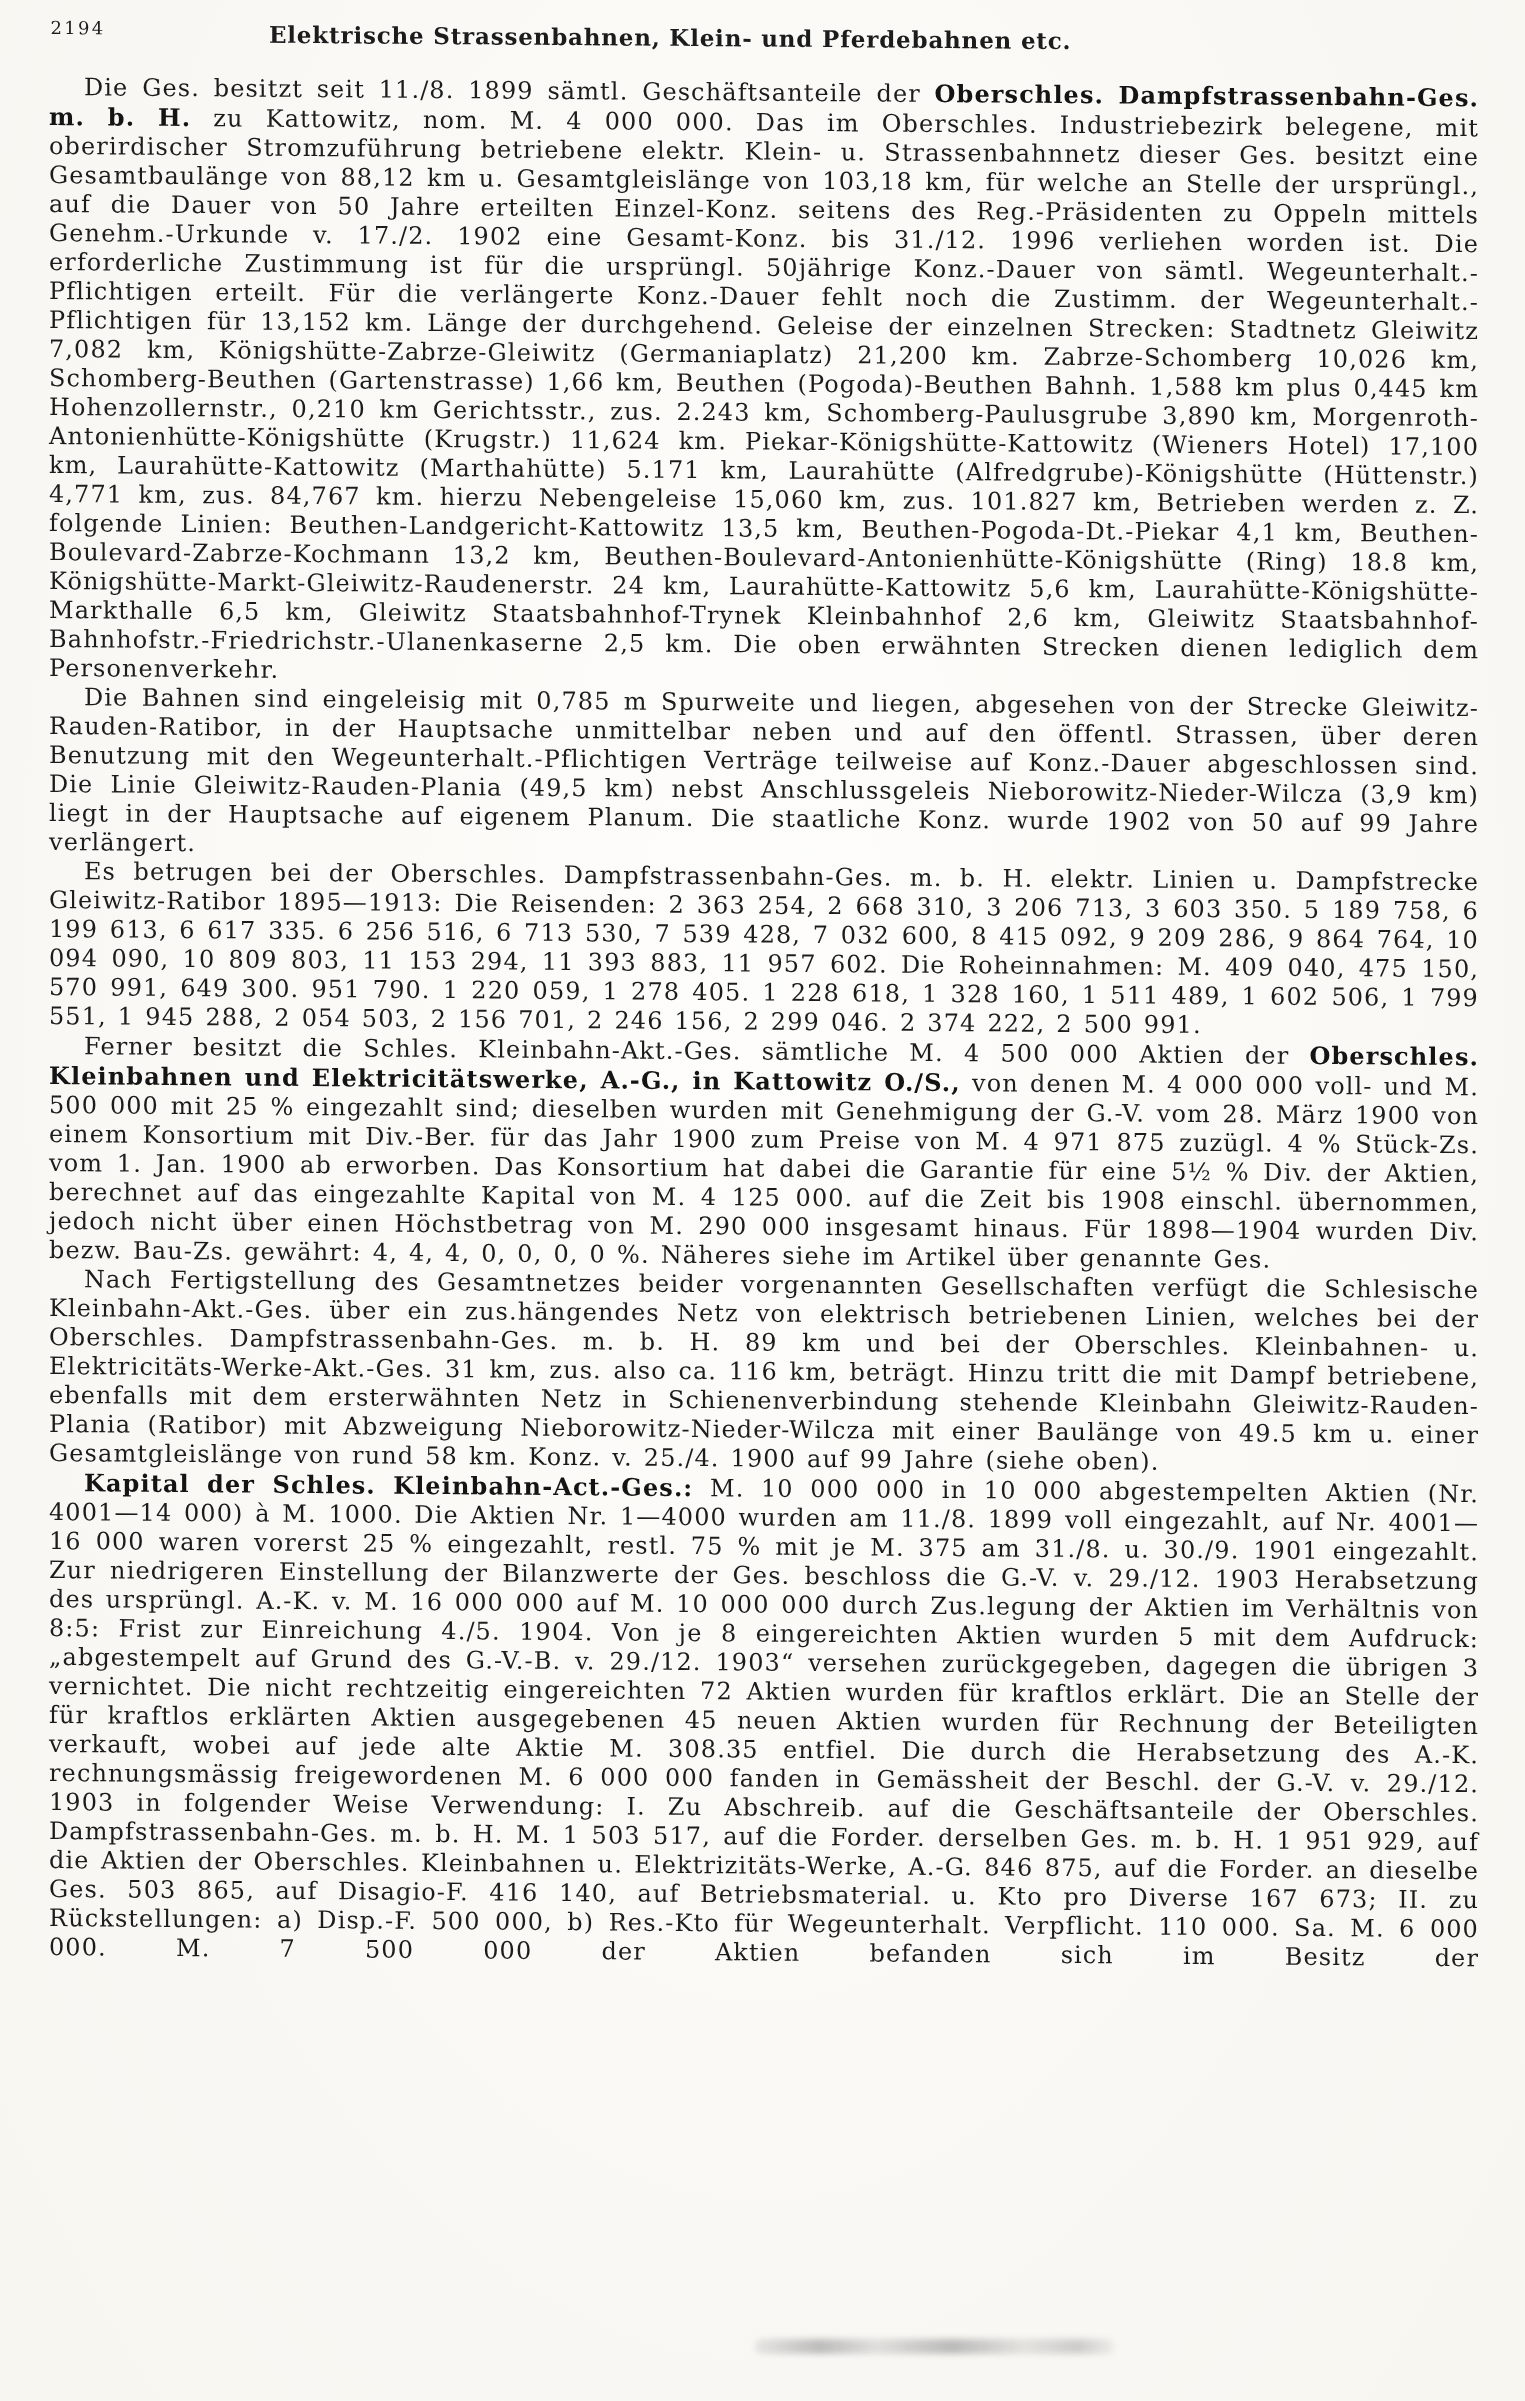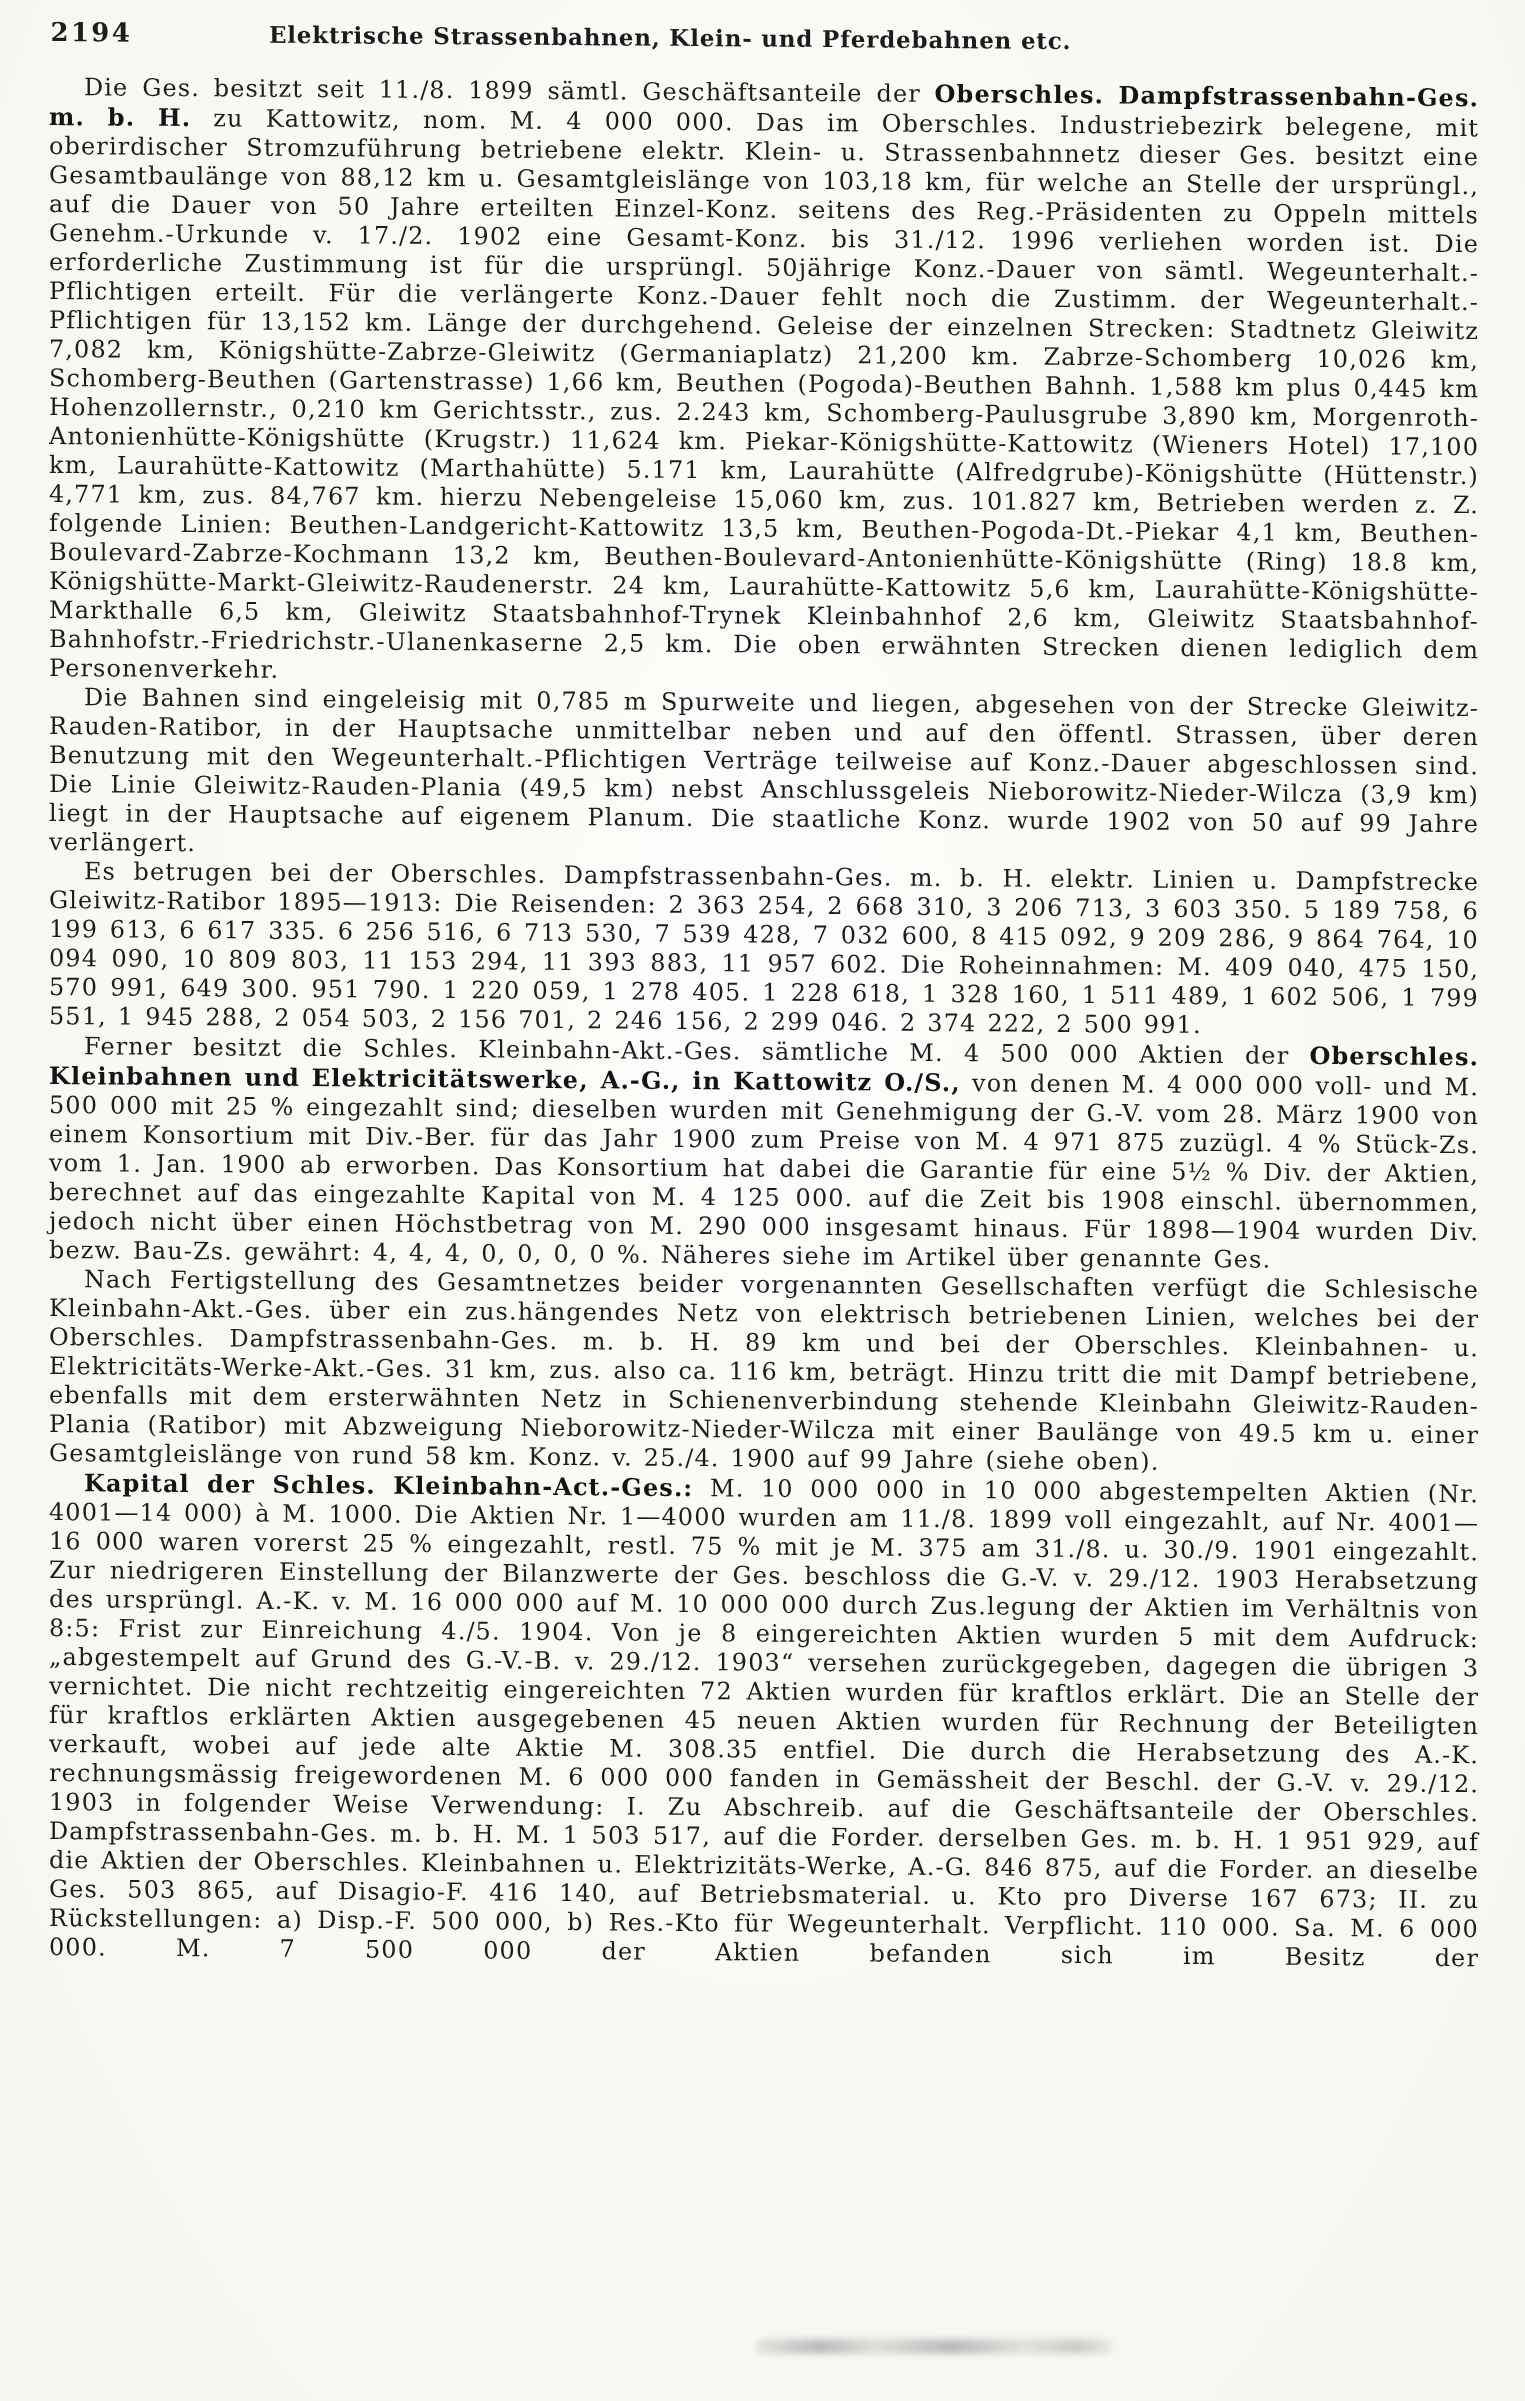--- a/index.html
+++ b/index.html
@@ -31,22 +31,22 @@
   }
   .header {
     position: relative;
     height: 37px;
     margin-bottom: 18.3px;
   }
   .page-number {
     position: absolute;
     left: 1.5px;
     top: 0;
-    font-size: 26px;
-    font-weight: bold;
+    font-size: 18px;
+    font-weight: normal;
     letter-spacing: 2.3px;
   }
   .running-title {
     position: absolute;
     left: 220px;
     top: 2.3px;
     font-size: 23px;
     font-weight: bold;
     letter-spacing: 0.8px;
     white-space: nowrap;

